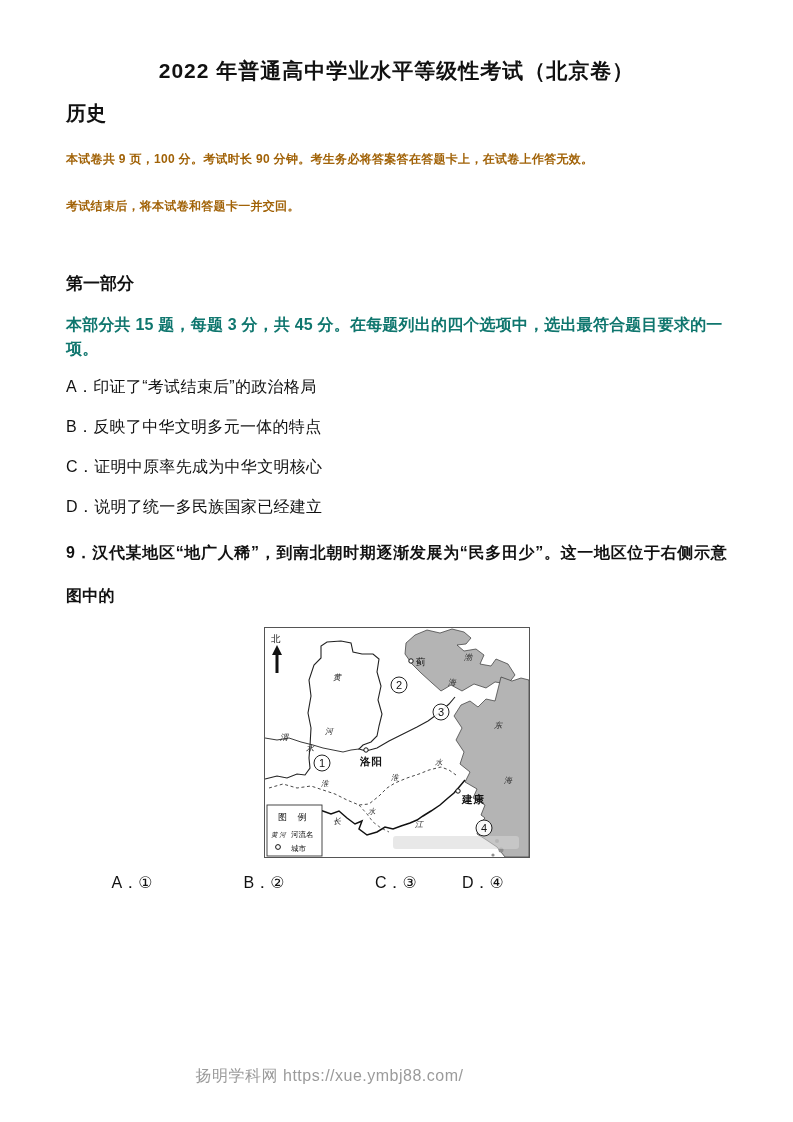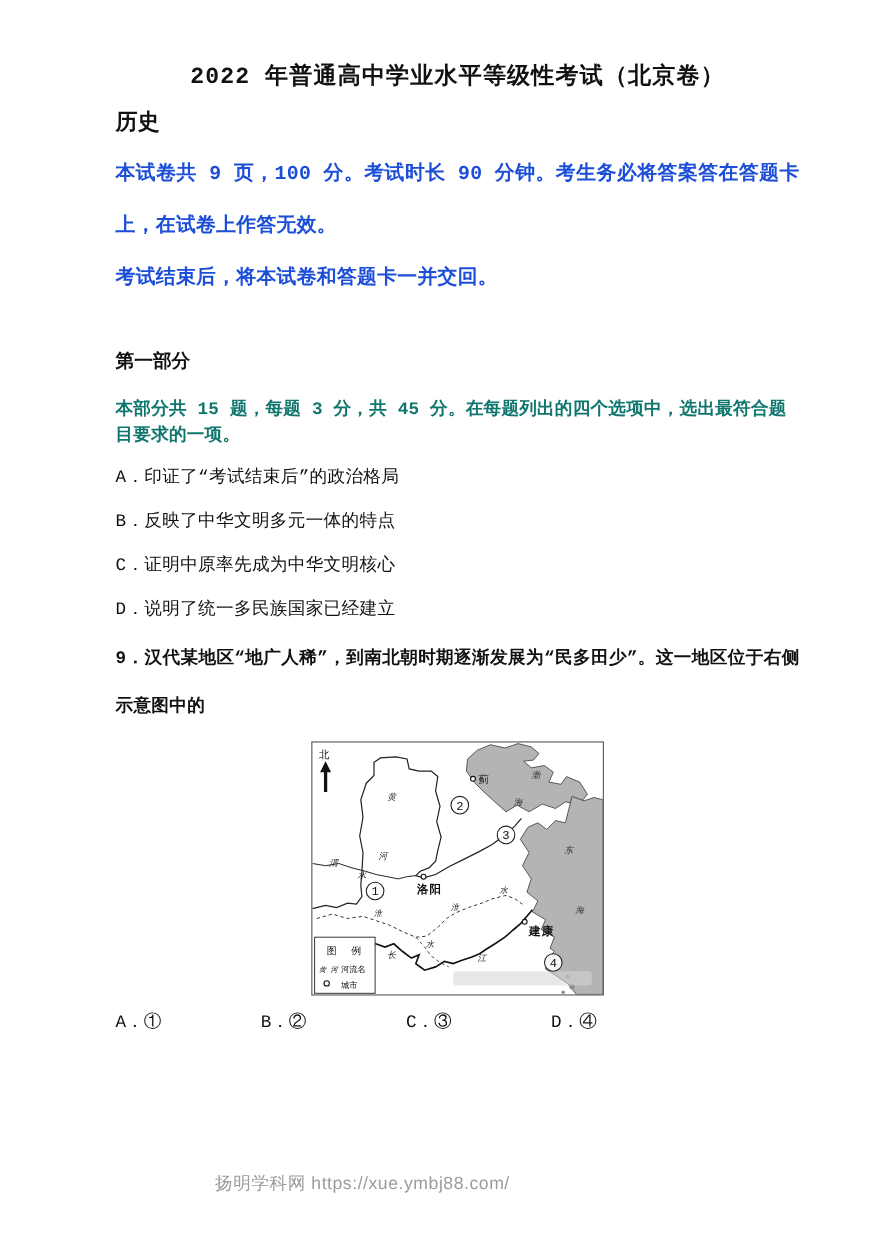--- a/index.html
+++ b/index.html
@@ -1,49 +1,49 @@
 <!DOCTYPE html>
 <html><head>
 <meta charset="utf-8">
 <style>
   html,body{margin:0;padding:0;}
   body{
     width:793px;height:1122px;position:relative;background:#ffffff;
     font-family:"Liberation Sans","DejaVu Sans",sans-serif;
     color:#111;overflow:hidden;
   }
-  .content{padding:56px 66px 0 105px;font-family:Liberation Mono, monospace;}
+  .content{padding:56px 66px 0 66px;}
   .doc-title{
     margin:0;font-size:21px;font-weight:bold;text-align:center;
     letter-spacing:1px;line-height:30px;
   }
   .doc-subtitle{
     margin:14px 0 0 0;font-size:20px;font-weight:bold;line-height:26px;
   }
   .notice{
-    margin:10px 0 0 0;color:#1d4ed8;font-weight:bold;font-size:18px;
+    margin:10px 0 0 0;color:#a16207;font-weight:bold;font-size:12px;
     line-height:47px;text-align:justify;letter-spacing:0.3px;
   }
   .notice.second{margin:0;}
   .section-heading{
     margin:42px 0 0 0;font-size:17px;font-weight:bold;text-align:left;line-height:24px;
   }
   .section-instructions{
     margin:17px 0 0 0;color:#0f766e;font-weight:bold;font-size:16px;
     line-height:24px;letter-spacing:0.2px;
   }
   .stem{
     margin:24px 0 0 0;font-size:16px;font-weight:bold;line-height:43px;
     text-align:justify;letter-spacing:0.3px;
   }
   .stem.q2{margin-top:4px;}
   .optlist{margin-top:6px;}
   .opt{font-size:16px;line-height:40px;letter-spacing:0.3px;}
   .optrow{margin-top:14px;font-size:16px;line-height:22px;display:flex;}
-  .optrow span{width:132px;}
+  .optrow span{width:132px;text-align:center;}
   .optrow span:last-child{width:auto;}
   .map-wrap{
     width:264px;height:229px;margin:10px auto 0 auto;border:1px solid #555;
     background:#fff;
   }
   .map-wrap svg{display:block;}
   .footer{
     position:absolute;left:0;top:1066px;width:659px;text-align:center;
     color:#9b9b9b;font-size:16px;letter-spacing:0.5px;
   }

